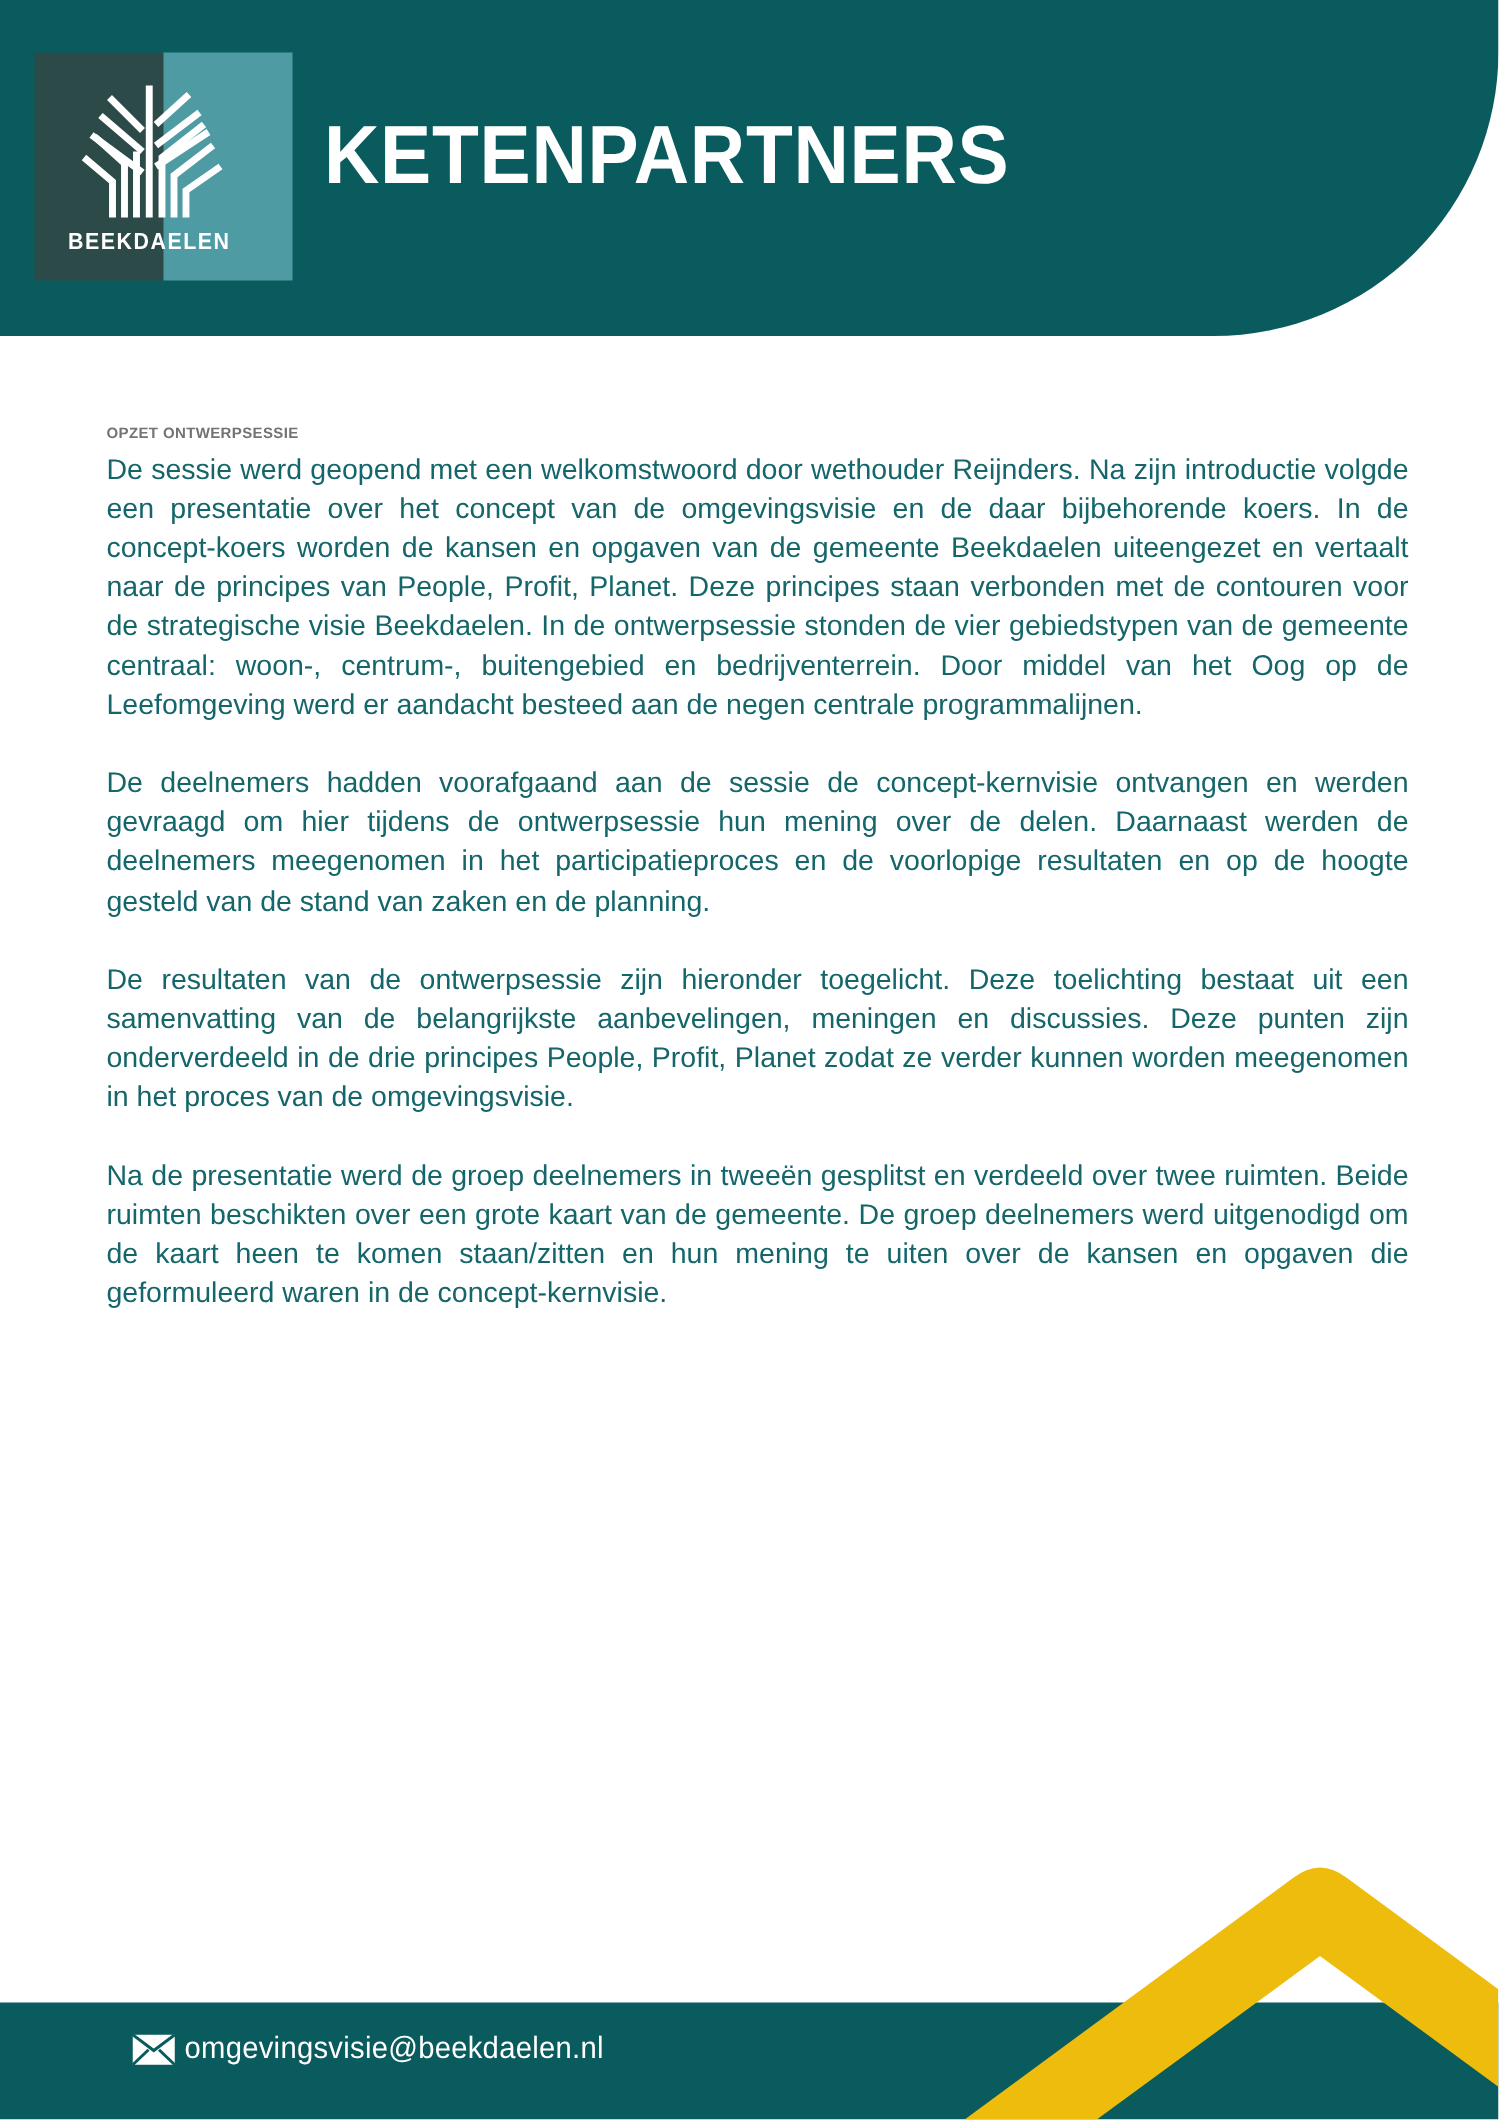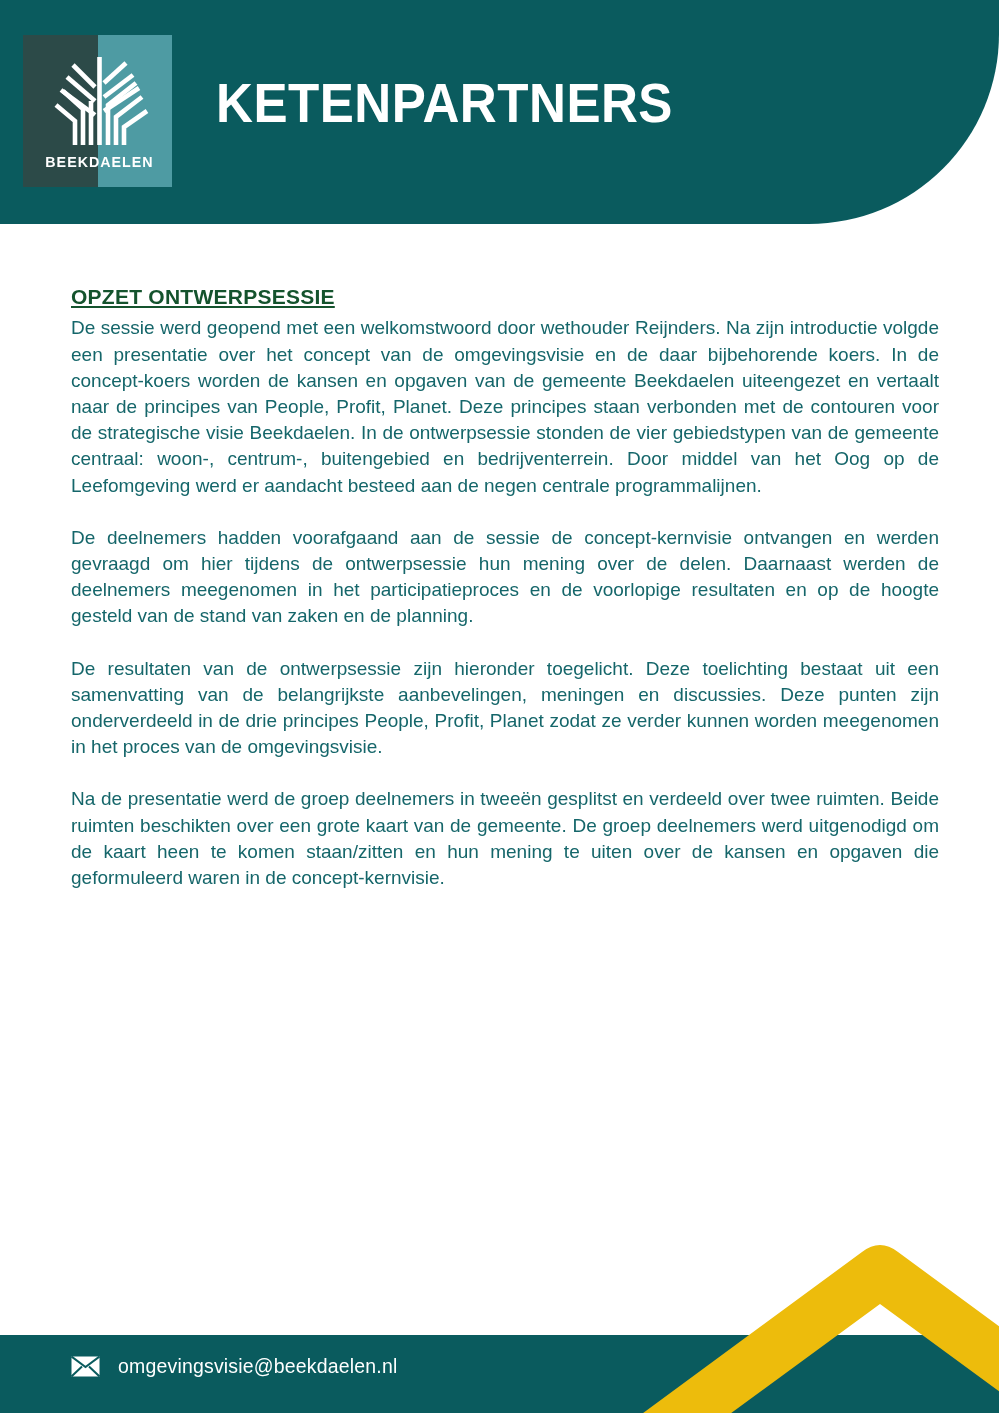--- a/index.html
+++ b/index.html
@@ -25,21 +25,21 @@
     height: 224px;
     background: #0a5b5e;
     border-bottom-right-radius: 190px;
     overflow: hidden;
   }
 
   .logo {
     position: absolute;
     left: 23px;
     top: 35px;
-    width: 149px;
+    width: 172px;
     height: 152px;
     display: flex;
   }
   .logo-half-dark {
     width: 50%;
     height: 100%;
     background: #2c4a48;
   }
   .logo-half-light {
     width: 50%;
@@ -83,27 +83,26 @@
   }
 
   
   .content {
     position: absolute;
     left: 71px;
     top: 283px;
     width: 868px;
   }
   .section-heading {
-    color: #14532d;
-    font-size: 21px;
+    color: #737373;
+    font-size: 10px;
     font-weight: 700;
     letter-spacing: 0.25px;
     margin: 0 0 4px 0;
     line-height: 1.35;
-    text-decoration: underline;
   }
   .para {
     color: #15666a;
     font-size: 19px;
     line-height: 26.2px;
     text-align: justify;
     text-justify: inter-word;
     margin: 0;
   }
   .para + .para {
@@ -124,25 +123,25 @@
     position: absolute;
     left: 0;
     top: 1230px;
     width: 999px;
     height: 183px;
     overflow: hidden;
     pointer-events: none;
   }
   .footer-contact {
     position: absolute;
-    left: 71px;
+    left: 88px;
     top: 1354px;
     display: flex;
     align-items: center;
-    gap: 18px;
+    gap: 6px;
     z-index: 5;
   }
   .mail-icon {
     width: 29px;
     height: 21px;
     display: block;
   }
   .footer-email {
     color: #ffffff;
     font-size: 20.5px;

